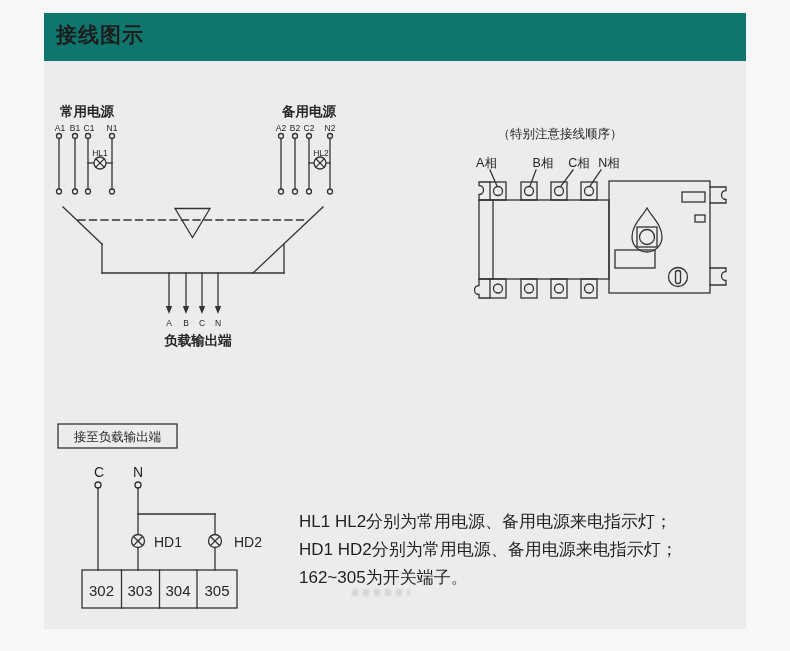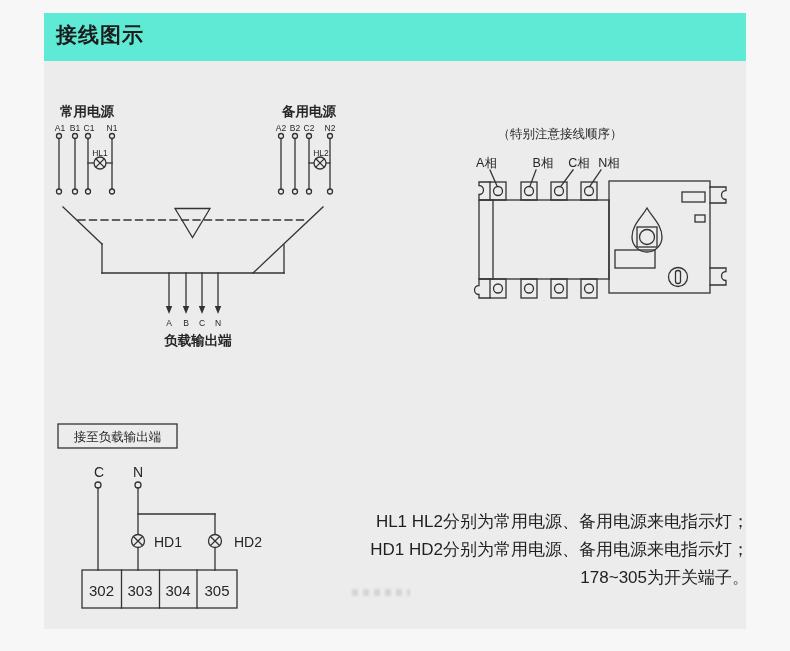--- a/index.html
+++ b/index.html
@@ -1,36 +1,36 @@
 <!DOCTYPE html>
 <html><head>
 <meta charset="utf-8">
 <style>
   html,body{margin:0;padding:0;}
   .page{position:relative;width:790px;height:651px;background:#f7f7f7;
         font-family:"Liberation Sans",sans-serif;overflow:hidden;}
-  .band{position:absolute;left:44px;top:13px;width:702px;height:48px;background:#5eead4;}
+  .band{position:absolute;left:44px;top:13px;width:702px;height:48px;background:#0f766e;}
   .band h1{margin:0;padding:8px 0 0 12px;font-size:21px;font-weight:700;color:#1c1c1c;letter-spacing:1px;}
   .panel{position:absolute;left:44px;top:61px;width:702px;height:568px;background:#ececec;}
   svg{position:absolute;overflow:visible;}
   .svg-left{left:44px;top:95px;}
   .svg-right{left:460px;top:120px;}
   .svg-bottom{left:44px;top:415px;}
   .s{stroke:#333;stroke-width:1.3;fill:none;stroke-linecap:square;}
   .f{fill:#ececec;}
   .dash{stroke-dasharray:7 4.5;}
   .af{fill:#333;stroke:none;}
   svg text{fill:#262626;font-family:"Liberation Sans",sans-serif;}
   .tt{font-size:13.5px;font-weight:700;text-anchor:middle;}
   .ts{font-size:8.5px;text-anchor:middle;}
   .tm{font-size:12.5px;text-anchor:middle;}
   .tl{font-size:14px;text-anchor:middle;}
   .tn{font-size:15px;text-anchor:middle;}
   .notes{position:absolute;left:299px;top:508px;width:450px;}
-  .notes p{margin:0;font-size:17px;line-height:28px;color:#1f1f1f;text-align:right;}
+  .notes p{margin:0;font-size:17px;line-height:28px;color:#1f1f1f;}
   .smudge{position:absolute;left:352px;top:589px;width:58px;height:7px;opacity:.5;
           background:repeating-linear-gradient(90deg,#bdbdbd 0 6px,transparent 6px 11px);
           filter:blur(1.2px);}
 </style>
 </head>
 <body>
 
 <div class="page">
   <div class="band">
     <h1>接线图示</h1>
@@ -214,16 +214,16 @@
       <text class="tn" x="57.5" y="181">302</text>
       <text class="tn" x="96" y="181">303</text>
       <text class="tn" x="134" y="181">304</text>
       <text class="tn" x="173" y="181">305</text>
     </g>
   </svg>
 
   <div class="notes">
     <p>HL1 HL2分别为常用电源、备用电源来电指示灯；</p>
     <p>HD1 HD2分别为常用电源、备用电源来电指示灯；</p>
-    <p>178~305为开关端子。</p>
+    <p>162~305为开关端子。</p>
   </div>
   <div class="smudge"></div>
 </div>
 
 </body></html>

